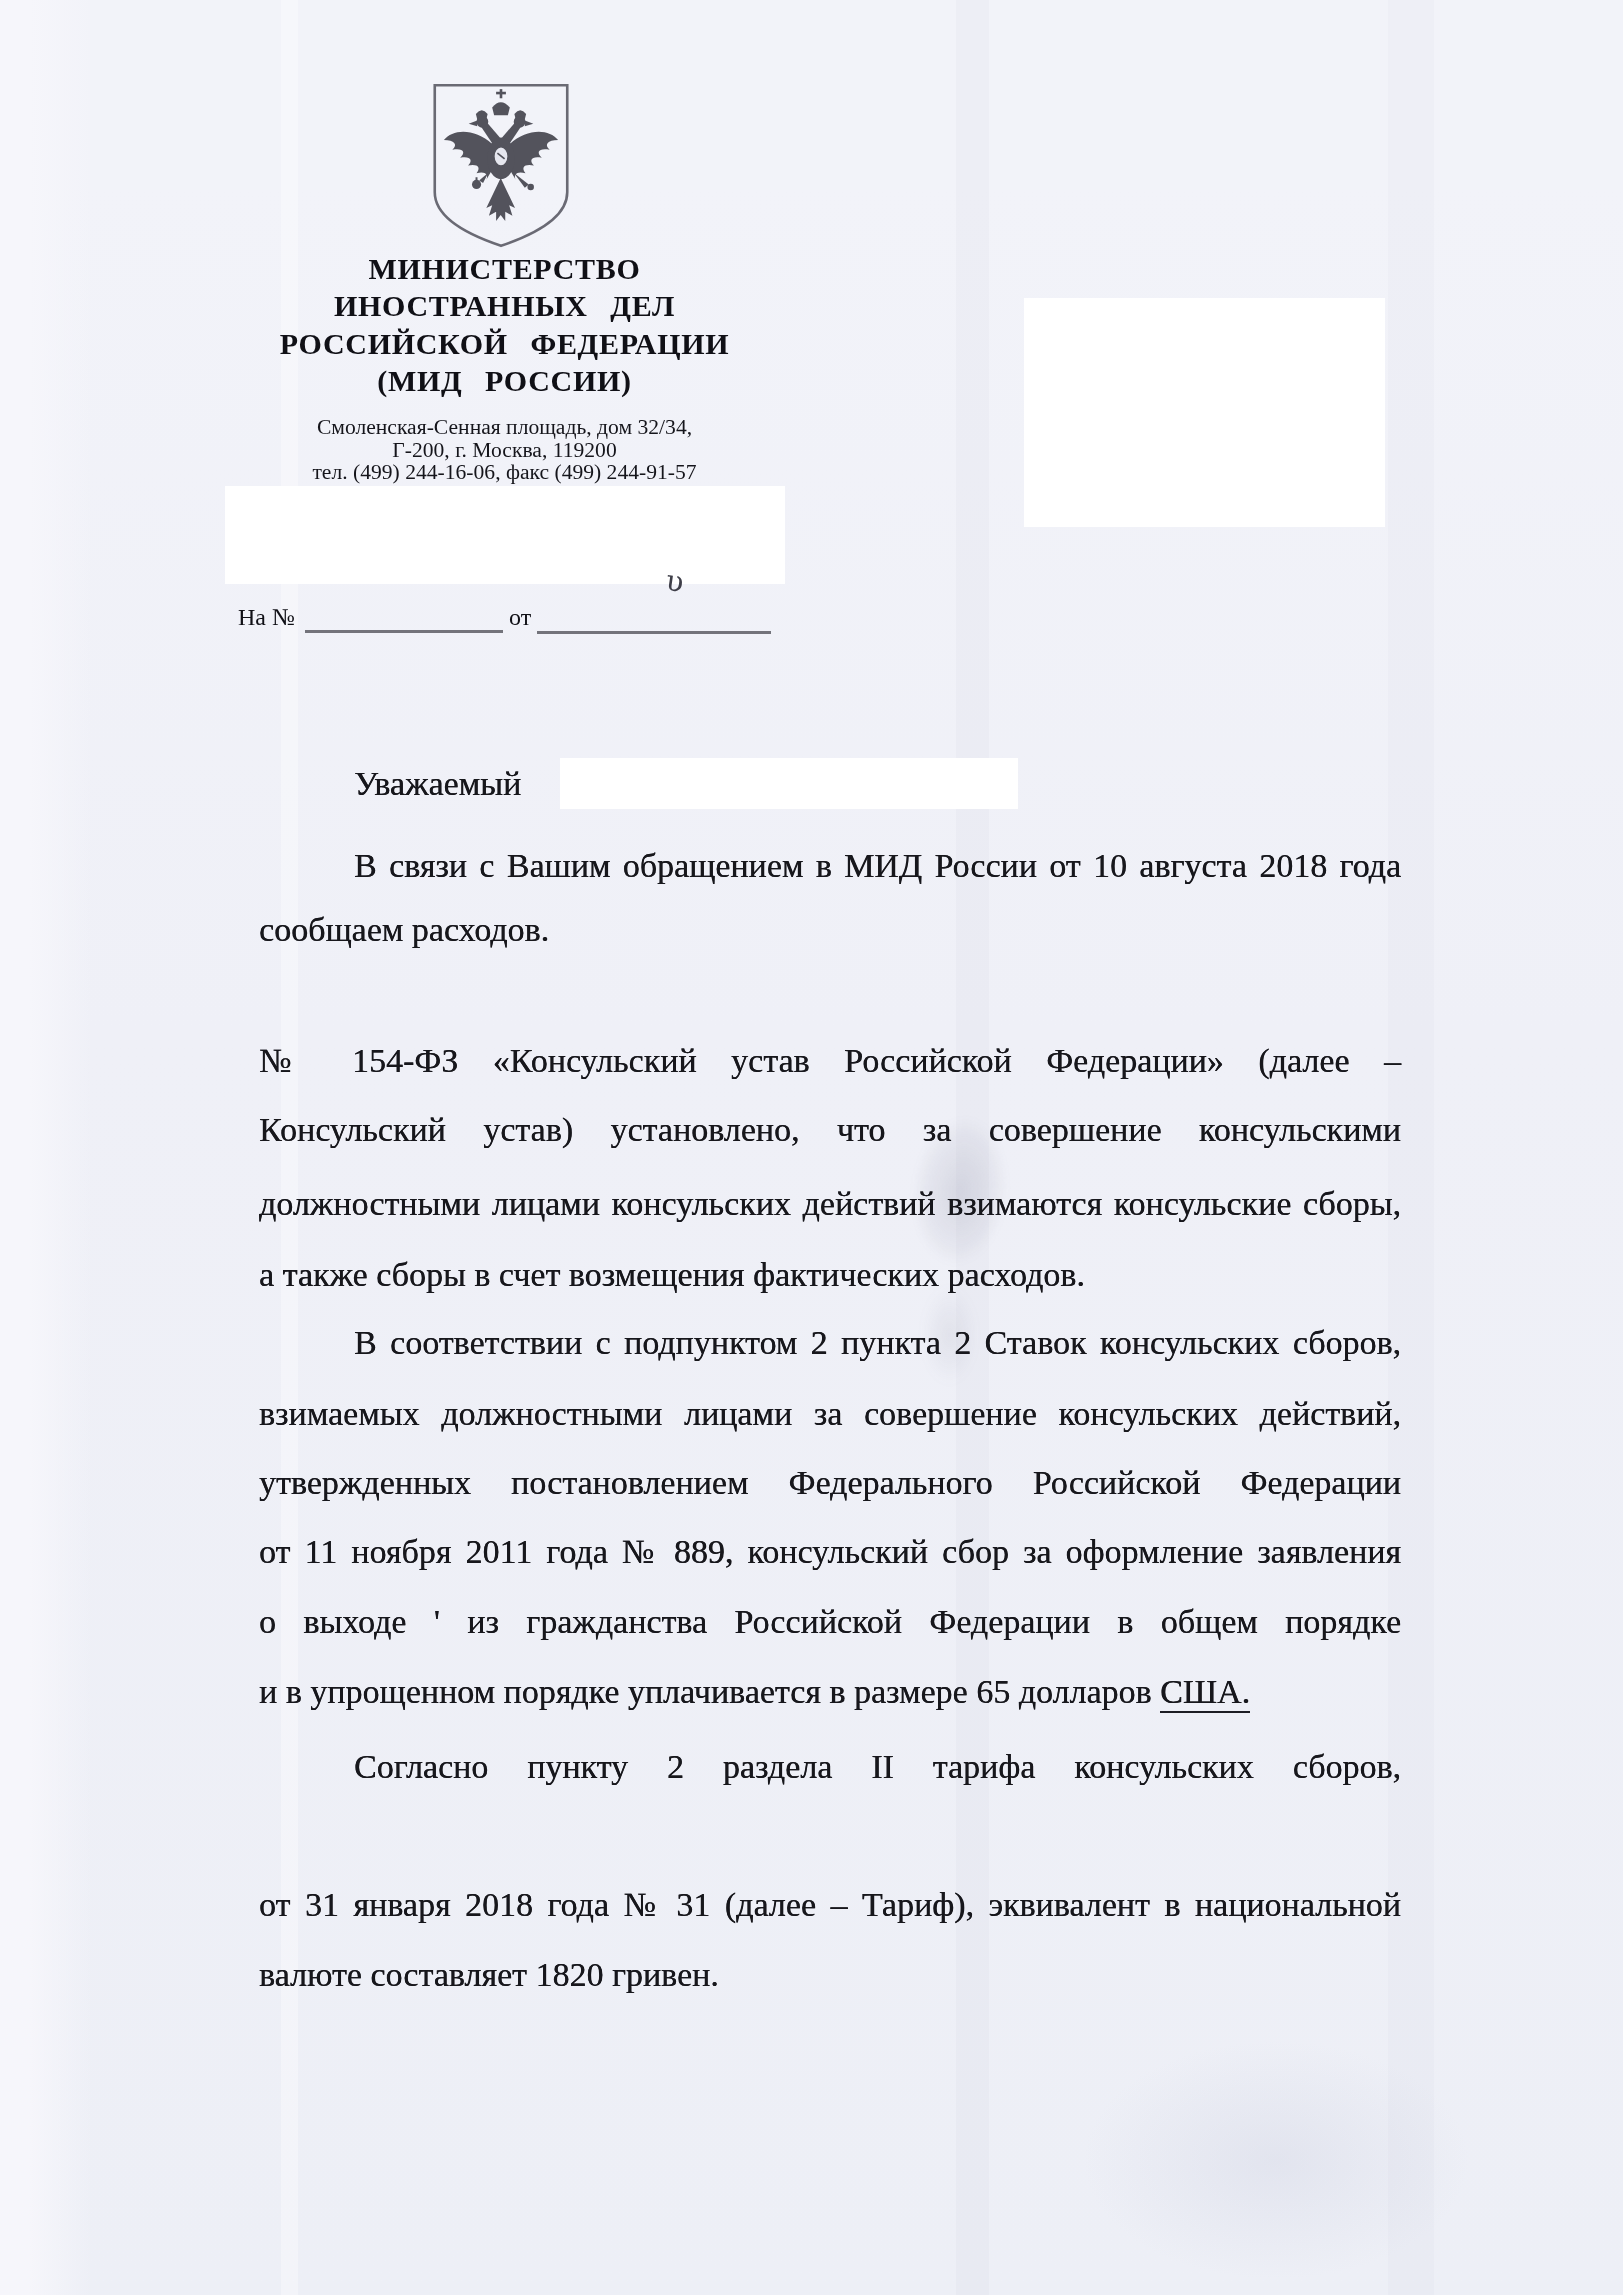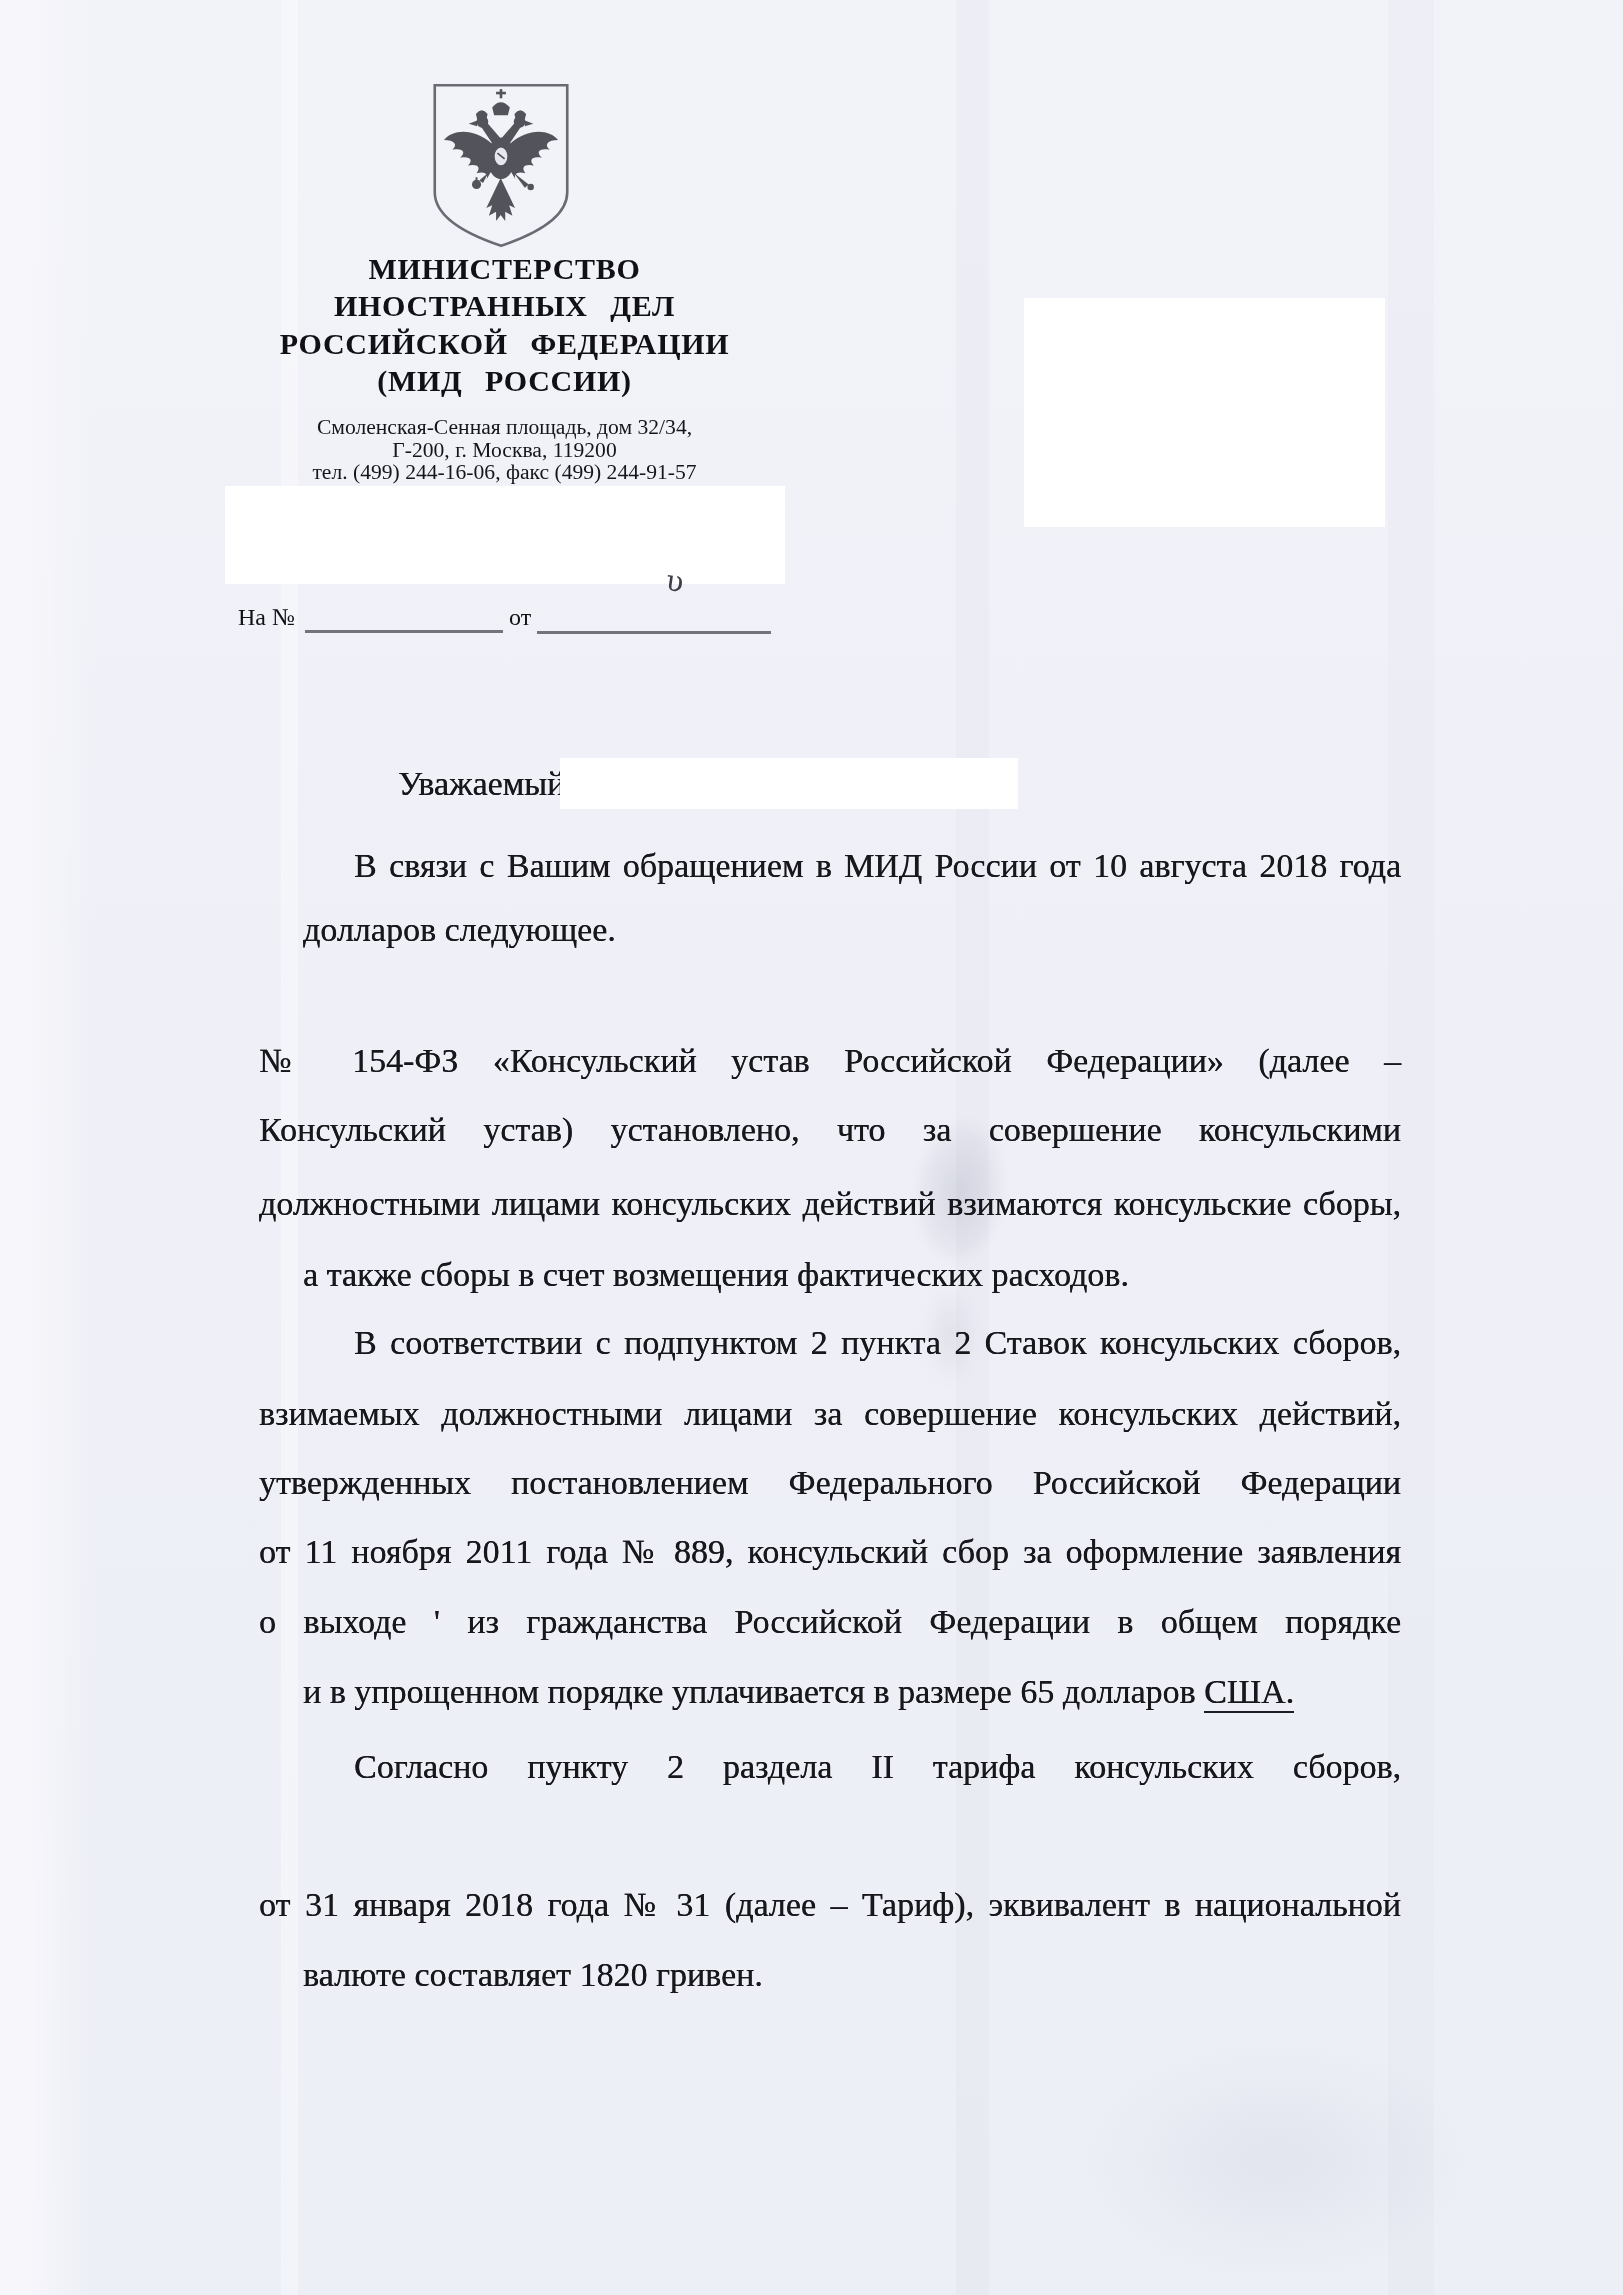--- a/index.html
+++ b/index.html
@@ -52,21 +52,21 @@
   .stray{
     position:absolute;left:666px;top:564px;font-size:29px;color:#3e3e48;
     transform:rotate(8deg);font-family:"DejaVu Serif",serif;
   }
   .bl{
     position:absolute;left:259px;width:1142px;height:48px;line-height:48px;
     font-size:34px;color:#17171c;white-space:normal;
     text-shadow:0.3px 0 0 #17171c;
   }
   .j{text-align:justify;text-align-last:justify;-moz-text-align-last:justify;}
-  .l{text-align:left;text-align-last:left;margin-left:44px;}
+  .l{text-align:left;text-align-last:left;}
   .ind{text-indent:95px;}
   .us{border-bottom:2.6px solid #1d1d24;padding-bottom:1.3px;}
 </style>
 </head>
 <body>
 
 <div class="page">
 
   <div class="streak s1"></div>
   <div class="streak s2"></div>
@@ -130,21 +130,21 @@
   </div>
 
   <div class="stray">υ</div>
 
   <div class="bl l" style="top:760px;text-indent:95px">
     <span>Уважаемый</span>
   </div>
   <div class="redact redact-name"></div>
 
   <div class="bl j ind" style="top:842px">В связи с Вашим обращением в МИД России от 10 августа 2018 года</div>
-  <div class="bl l" style="top:906px">долларов следующее.</div>
+  <div class="bl l" style="top:906px">сообщаем расходов.</div>
 
   <div class="bl j" style="top:1037px">№ 154-ФЗ «Консульский устав Российской Федерации» (далее –</div>
   <div class="bl j" style="top:1106px">Консульский устав) установлено, что за совершение консульскими</div>
   <div class="bl l" style="top:1251px">а также сборы в счет возмещения фактических расходов.</div>
   <div class="bl j" style="top:1180px">должностными лицами консульских действий взимаются консульские сборы,</div>
 
   <div class="bl j ind" style="top:1319px">В соответствии с подпунктом 2 пункта 2 Ставок консульских сборов,</div>
   <div class="bl j" style="top:1390px">взимаемых должностными лицами за совершение консульских действий,</div>
   <div class="bl j" style="top:1459px">утвержденных постановлением Федерального Российской Федерации</div>
   <div class="bl j" style="top:1528px">от 11 ноября 2011 года № 889, консульский сбор за оформление заявления</div>

